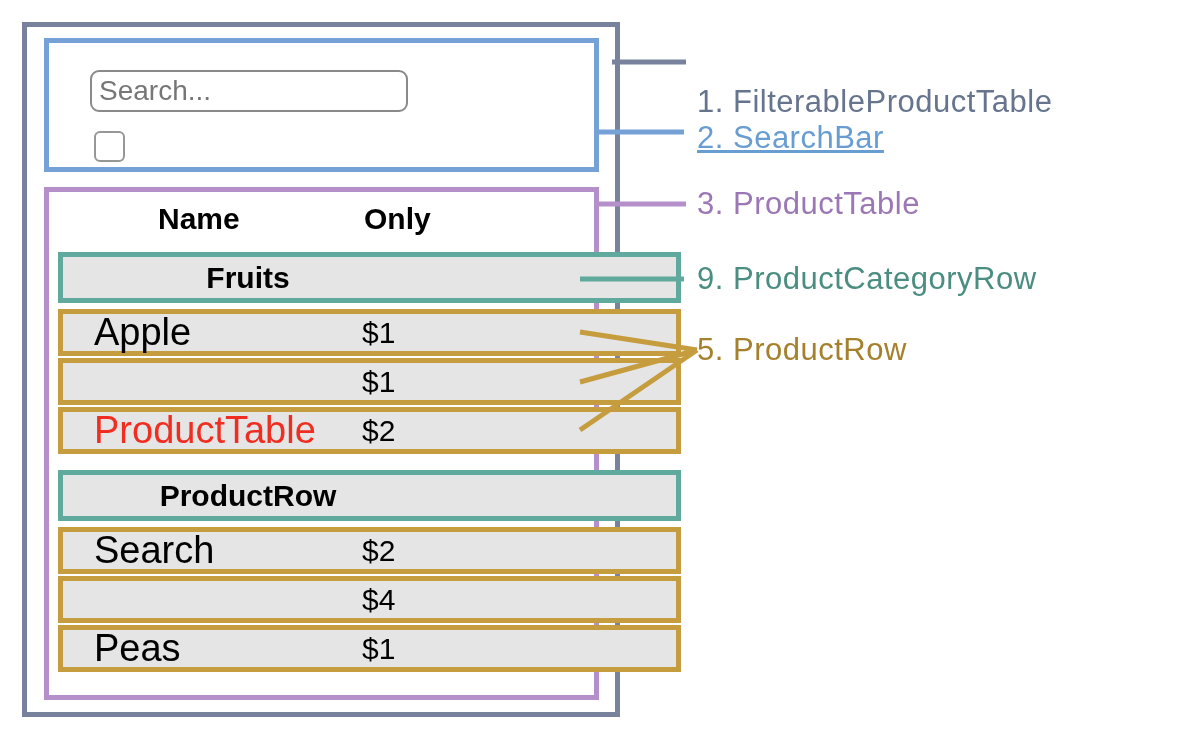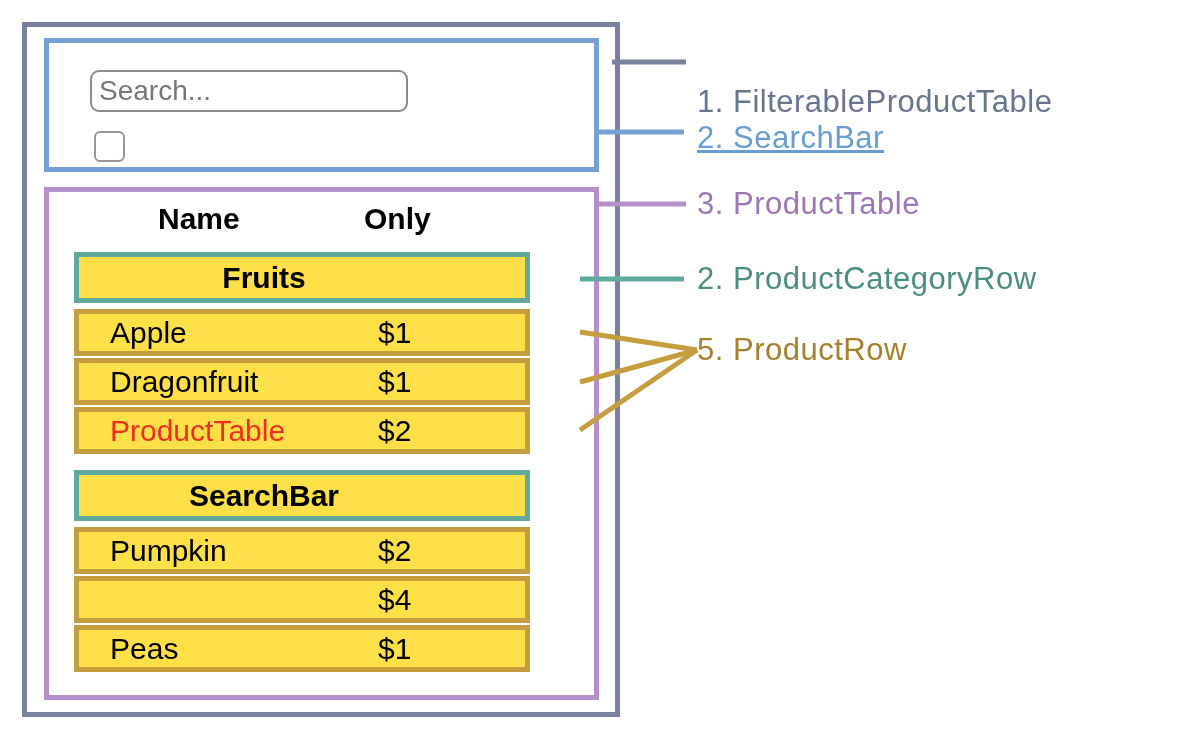--- a/index.html
+++ b/index.html
@@ -19,25 +19,25 @@
   }
   .search-input::placeholder{color:var(--placeholder);opacity:1;}
   .checkbox{
     position:absolute;left:45px;top:88px;width:31px;height:31px;box-sizing:border-box;
     border:2px solid #979797;border-radius:6px;background:#fff;
   }
   .cb-label{position:absolute;left:93px;top:86px;font-size:30px;line-height:34px;white-space:nowrap;}
   .th{position:absolute;top:11px;font-size:30px;font-weight:bold;line-height:32px;}
   .th.name{left:109px;width:115px;text-align:left;}
   .th.price{left:315px;}
-  .row{position:absolute;left:25px;width:456px;box-sizing:border-box;background:#fde047;}
+  .row{position:absolute;left:9px;width:623px;box-sizing:border-box;background:#e5e5e5;}
   .row.cat{border:5px solid var(--category_border);height:51px;}
   .row.prod{border:5px solid var(--product_border);height:47px;}
   .cat-label{position:absolute;left:0;top:0;width:370px;text-align:center;font-weight:bold;font-size:30px;line-height:41px;}
-  .pn{position:absolute;left:31px;top:0;font-size:30px;line-height:37px;}
+  .pn{position:absolute;left:31px;top:0;font-size:38px;line-height:37px;}
   .pp{position:absolute;left:299px;top:0;font-size:30px;line-height:37px;}
   .oos{color:var(--out_of_stock);}
   .lbl{
     position:absolute;left:697px;font-size:31px;line-height:38px;letter-spacing:0.5px;
     white-space:nowrap;z-index:6;
   }
   .lbl1{top:43px;color:var(--label1);margin-top:40px;}
   .lbl2{top:119px;color:var(--label2);text-decoration:underline;}
   .lbl3{top:185px;color:var(--label3);}
   .lbl4{top:260px;color:var(--label4);}
@@ -72,49 +72,48 @@
       <div class="row cat" style="top:60px">
         <span class="cat-label">Fruits</span>
       </div>
 
       <div class="row prod" style="top:117px">
         <span class="pn">Apple</span>
         <span class="pp">$1</span>
       </div>
 
       <div class="row prod" style="top:166px">
-        <span class="pn">Dragonfruit</span>
         <span class="pp">$1</span>
       </div>
 
       <div class="row prod" style="top:215px">
         <span class="pn oos">ProductTable</span>
         <span class="pp">$2</span>
       </div>
 
       <div class="row cat" style="top:278px">
-        <span class="cat-label">SearchBar</span>
+        <span class="cat-label">ProductRow</span>
       </div>
 
       <div class="row prod" style="top:335px">
-        <span class="pn">Pumpkin</span>
+        <span class="pn">Search</span>
         <span class="pp">$2</span>
       </div>
 
       <div class="row prod" style="top:384px">
         <span class="pp">$4</span>
       </div>
 
       <div class="row prod" style="top:433px">
         <span class="pn">Peas</span>
         <span class="pp">$1</span>
       </div>
     </div>
 
   </div>
 
   <div class="lbl lbl1">1. FilterableProductTable</div>
   <div class="lbl lbl2">2. SearchBar</div>
   <div class="lbl lbl3">3. ProductTable</div>
-  <div class="lbl lbl4">2. ProductCategoryRow</div>
+  <div class="lbl lbl4">9. ProductCategoryRow</div>
   <div class="lbl lbl5">5. ProductRow</div>
 
 </div>
 
 </body></html>

